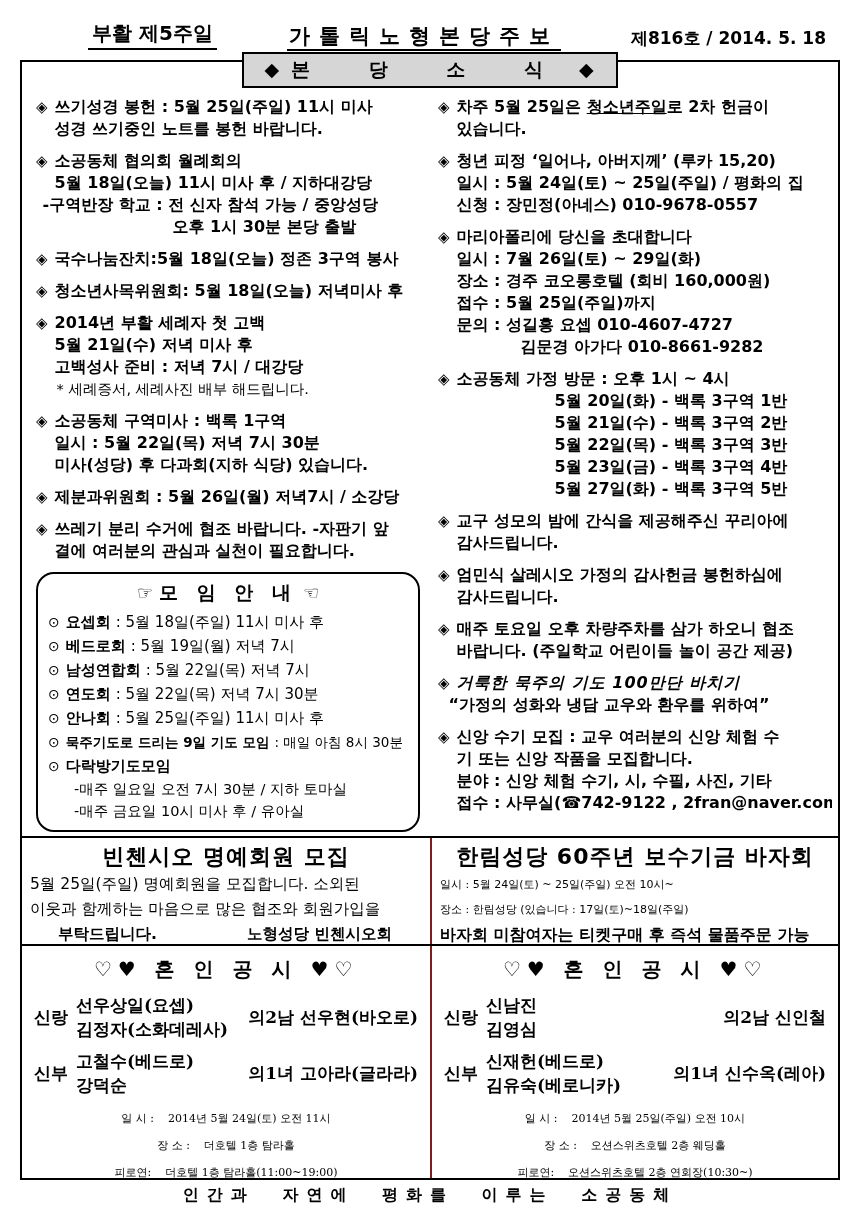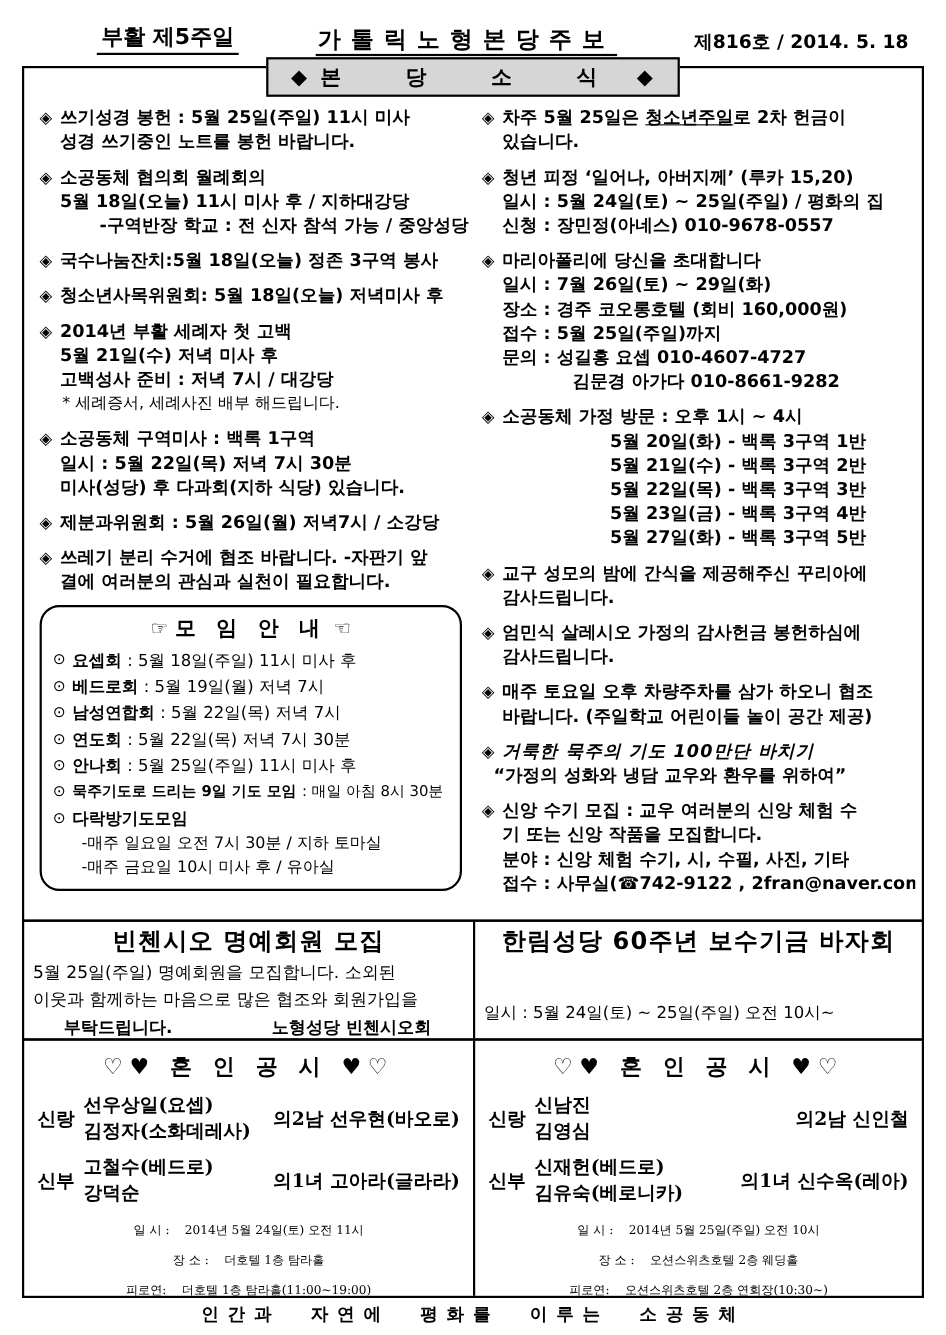--- a/index.html
+++ b/index.html
@@ -20,21 +20,21 @@
     text-align:center; font-weight:bold; font-size:19px; padding:3px 0; letter-spacing:2px; }
   .banner .btxt { letter-spacing:26px; margin:0 10px; }
   .cols { display:flex; height:742px; }
   .col { width:50%; padding:6px 4px 0 8px; overflow:hidden; }
 
   .item { display:flex; margin-bottom:10px; }
   .item .bullet { font-size:15px; line-height:22px; margin-right:7px; flex:0 0 auto; }
   .item .lines { flex:1; }
   .ln { font-size:16px; line-height:22px; font-weight:bold; white-space:nowrap; }
   .ln.note { font-weight:normal; font-size:14.5px; margin-left:2px; }
-  .ln.hang { margin-left:-12px;text-align:right; }
+  .ln.hang { margin-left:-12px; }
   .ln.ind-far { margin-left:118px; }
   .ln.ind-mid { margin-left:64px; }
   .ln.ind-visit { margin-left:98px; }
   .ln.fancy { font-style:italic; letter-spacing:1px; }
   .ln.quote { margin-left:-8px; }
   .uline { text-decoration:underline; }
 
   
   .meet { border:2px solid #000; border-radius:18px; padding:6px 10px 8px; margin:2px 6px 0 0; }
   .meet-title { text-align:center; font-weight:bold; font-size:19px; letter-spacing:6px; margin-bottom:4px; }
@@ -42,28 +42,28 @@
   .meet-row { display:flex; font-size:15px; line-height:24px; white-space:nowrap; }
   .meet-row .bullet { margin-right:6px; font-size:14px; }
   .meet-row .mname { font-weight:800; margin-right:5px; }
   .meet-row .mdetail { font-weight:normal; }
   .meet-row:nth-child(7) { font-size:13.5px; }
   .meet-sub { font-size:14.5px; line-height:22px; font-weight:normal; margin-left:26px; white-space:nowrap; }
 
   
   .row2 { display:flex; border:2px solid #000; margin-top:-2px; }
   .cell { width:50%; padding:4px 8px; overflow:hidden; }
-  .cell + .cell { border-left:2px solid #000000; }
+  .cell + .cell { border-left:2px solid #7f1d1d; }
   .r1 { height:110px; }
   .box-title { text-align:center; font-size:22px; font-weight:800; line-height:30px; letter-spacing:1px; white-space:nowrap; }
   .body-ln { font-size:15.5px; line-height:25px; font-weight:normal; white-space:nowrap; }
   .vin-last { display:flex; font-size:15.5px; line-height:25px; }
   .vin-last .pl { font-weight:bold; margin-left:28px; }
   .vin-last .sig { font-weight:bold; margin-left:auto; margin-right:30px; }
-  .hallim .body-ln { font-size:15px;margin-top:36px; }
+  .hallim .body-ln { font-size:11px; }
   .bold-ln { font-size:16px; line-height:26px; font-weight:bold; white-space:nowrap; }
 
   
   .r2 { height:236px; }
   .wed { font-family:"DejaVu Serif","Liberation Serif",serif; padding:6px 12px; }
   .wed-title { text-align:center; font-size:20px; font-weight:bold; letter-spacing:6px; margin:4px 0 10px; white-space:nowrap; }
   .wed-row { display:flex; align-items:center; margin-bottom:8px; }
   .wed-row .wlabel { font-size:17px; font-weight:bold; margin-right:8px; flex:0 0 auto; }
   .wed-row .wparents { flex:1; }
   .wed-row .wparents div { font-size:17px; font-weight:bold; line-height:24px; white-space:nowrap; }
@@ -101,20 +101,21 @@
             <div class="ln">성경 쓰기중인 노트를 봉헌 바랍니다.</div>
           </div>
         </div>
 
         <div class="item">
           <span class="bullet">◈</span>
           <div class="lines">
             <div class="ln">소공동체 협의회 월례회의</div>
             <div class="ln">5월 18일(오늘) 11시 미사 후 / 지하대강당</div>
             <div class="ln hang">-구역반장 학교 : 전 신자 참석 가능 / 중앙성당</div>
+            <div class="ln ind-far">오후 1시 30분 본당 출발</div>
           </div>
         </div>
 
         <div class="item">
           <span class="bullet">◈</span>
           <div class="lines">
             <div class="ln">국수나눔잔치:5월 18일(오늘) 정존 3구역 봉사</div>
           </div>
         </div>
 

